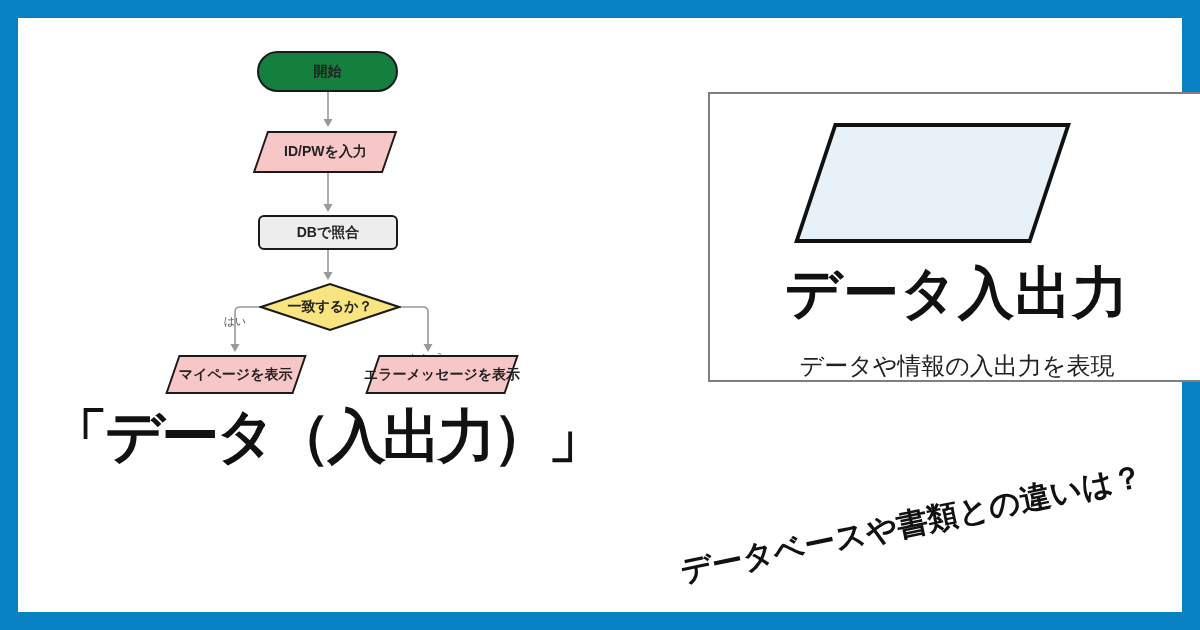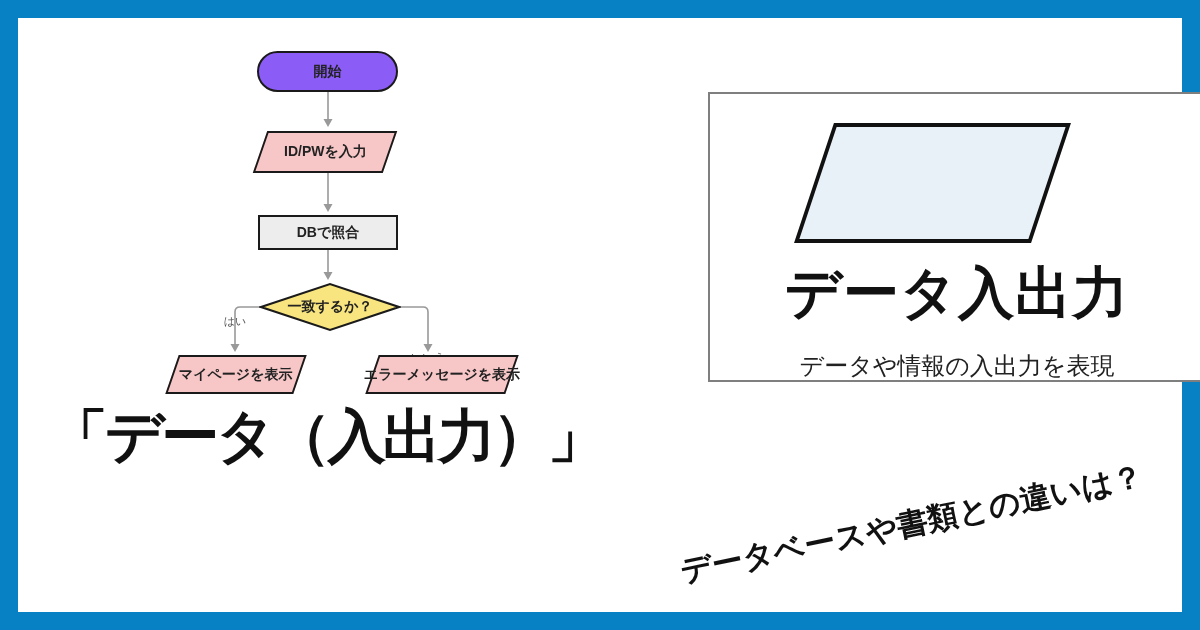--- a/index.html
+++ b/index.html
@@ -25,21 +25,21 @@
     justify-content: center;
     box-sizing: border-box;
     font-size: 14px;
     font-weight: bold;
     color: #222222;
     white-space: nowrap;
   }
   .stadium {
     border: 2px solid #1a1a1a;
     border-radius: 21px;
-    background: #8b5cf6;
+    background: #15803d;
   }
   .rect {
     border: 2px solid #1a1a1a;
     background: #ededed;
   }
   .para {
     border: 2px solid #1a1a1a;
     background: #f7c6c7;
     transform: skewX(-19deg);
   }
@@ -164,21 +164,21 @@
   </svg>
 
   <div class="node stadium" style="left:257px; top:51px; width:141px; height:41px;">
     <span>開始</span>
   </div>
 
   <div class="node para" style="left:260px; top:131px; width:130px; height:42px;">
     <span>ID/PWを入力</span>
   </div>
 
-  <div class="node rect" style="left:258px; top:215px; width:140px; height:35px;">
+  <div class="node rect" style="left:258px; top:215px; width:140px; height:35px;border-radius:6px;">
     <span>DBで照合</span>
   </div>
 
   <div class="diamond-wrap" style="left:259px; top:282px; width:142px; height:50px;">
     <svg width="142" height="50" viewBox="0 0 142 50">
       <polygon points="2,25 71,2 140,25 71,48" fill="#f8e57f" stroke="#1a1a1a" stroke-width="2"></polygon>
     </svg>
     <div class="diamond-label">一致するか？</div>
   </div>
 

